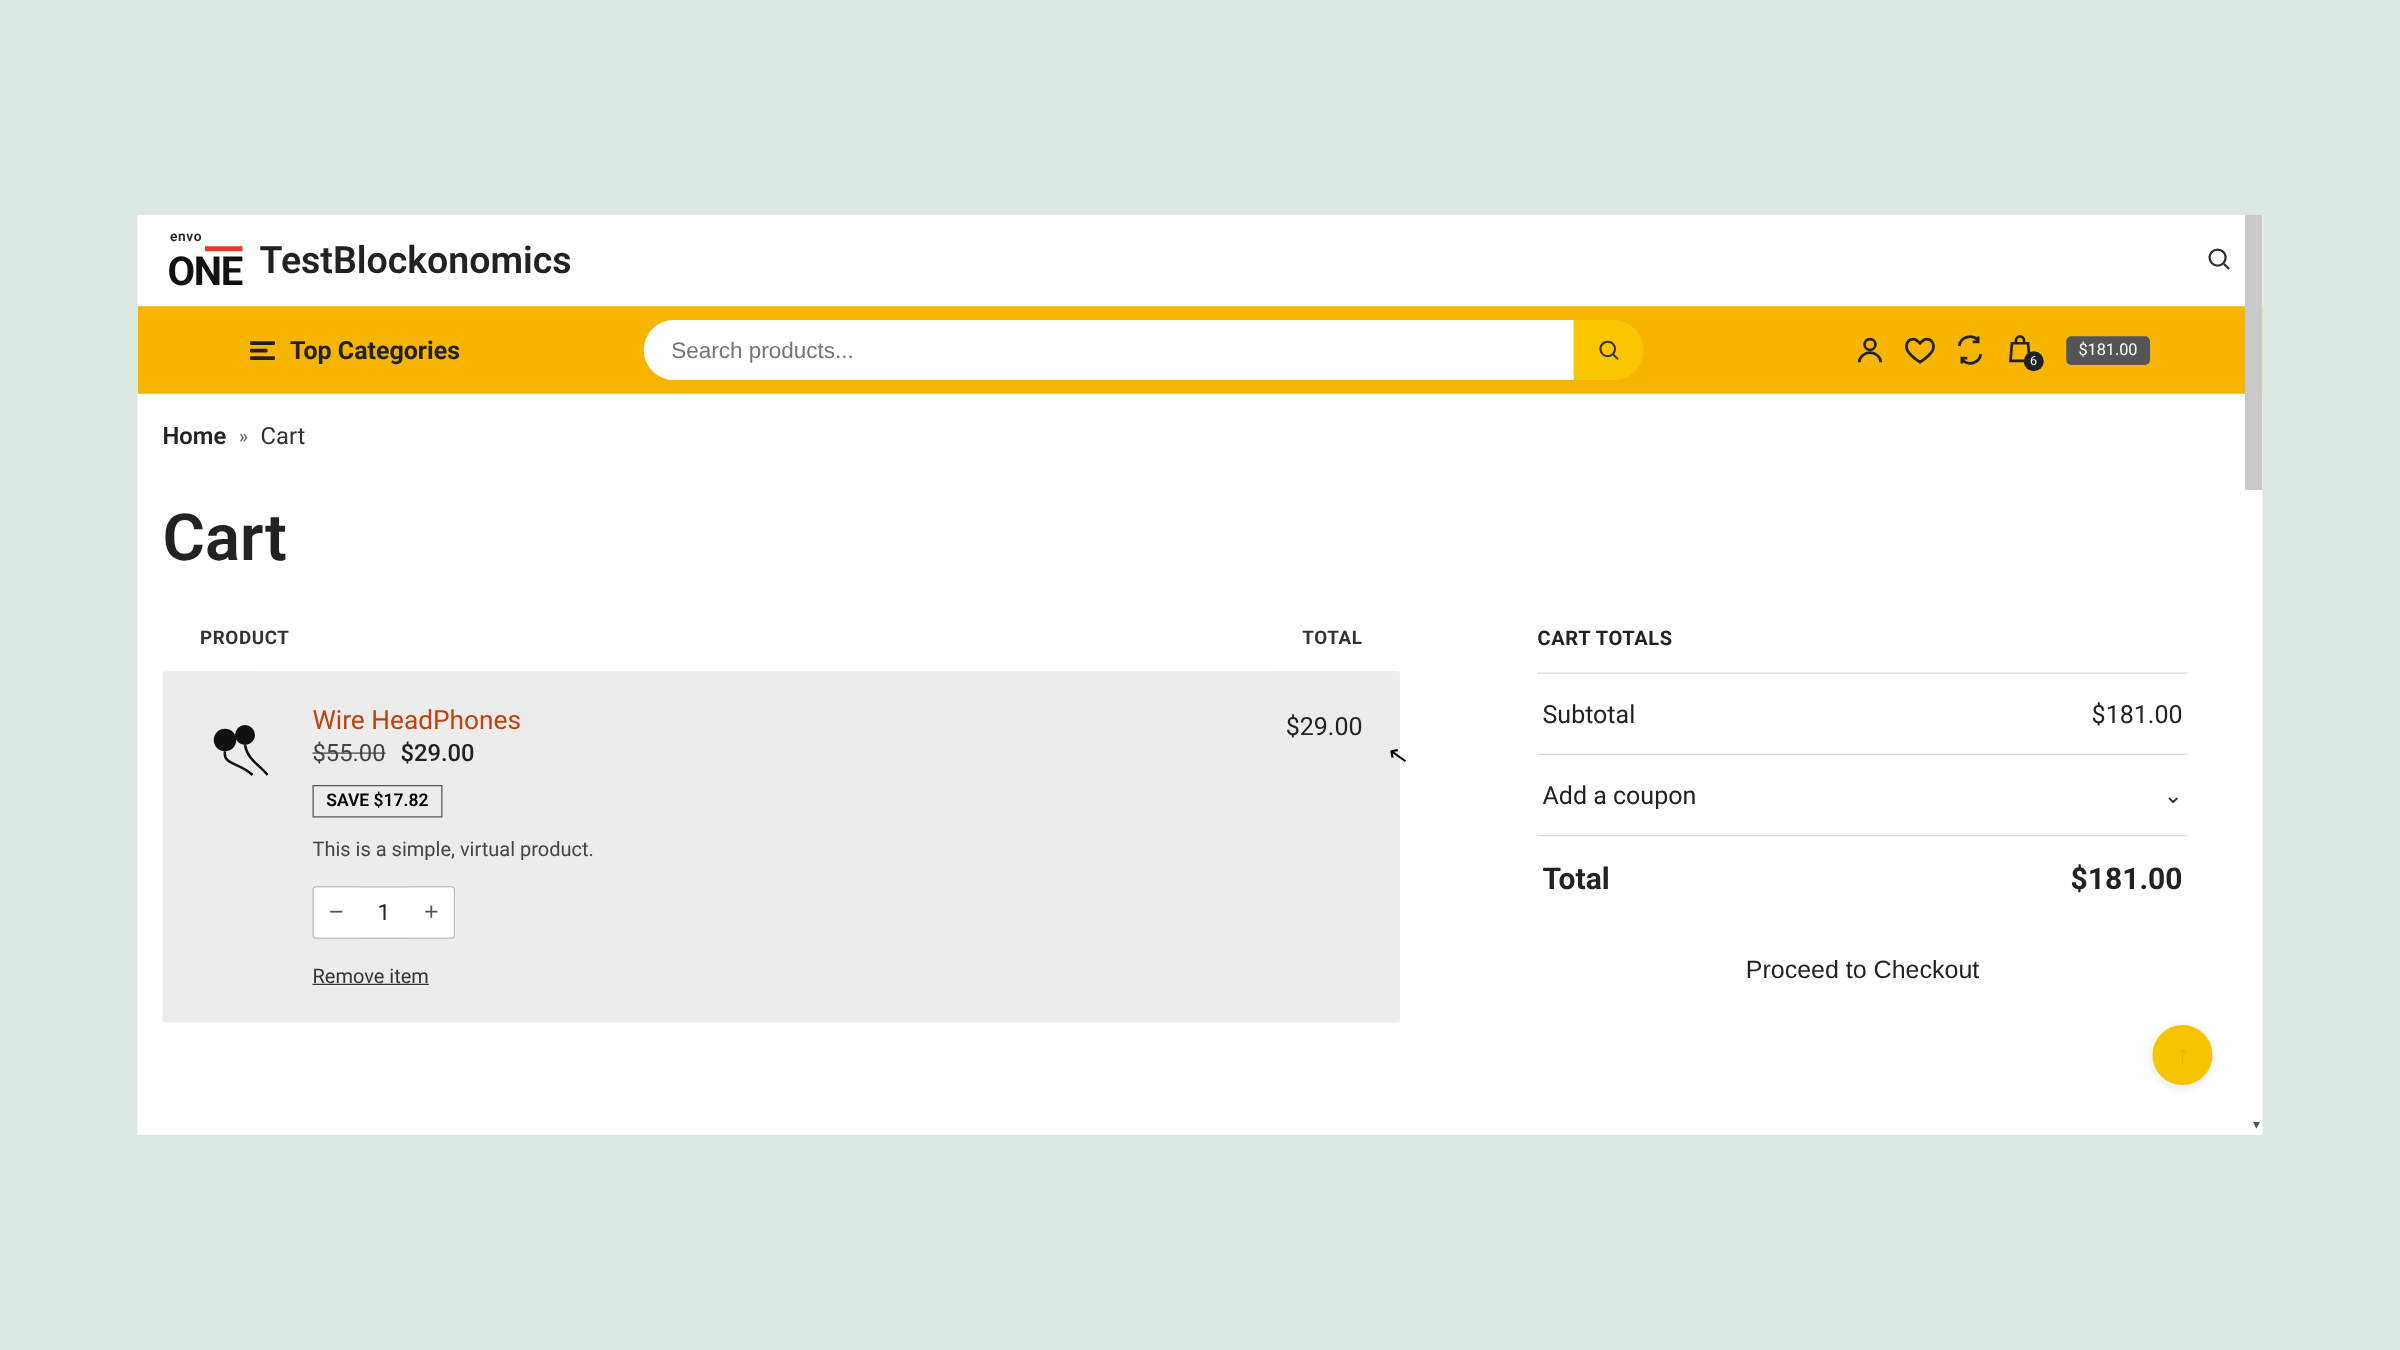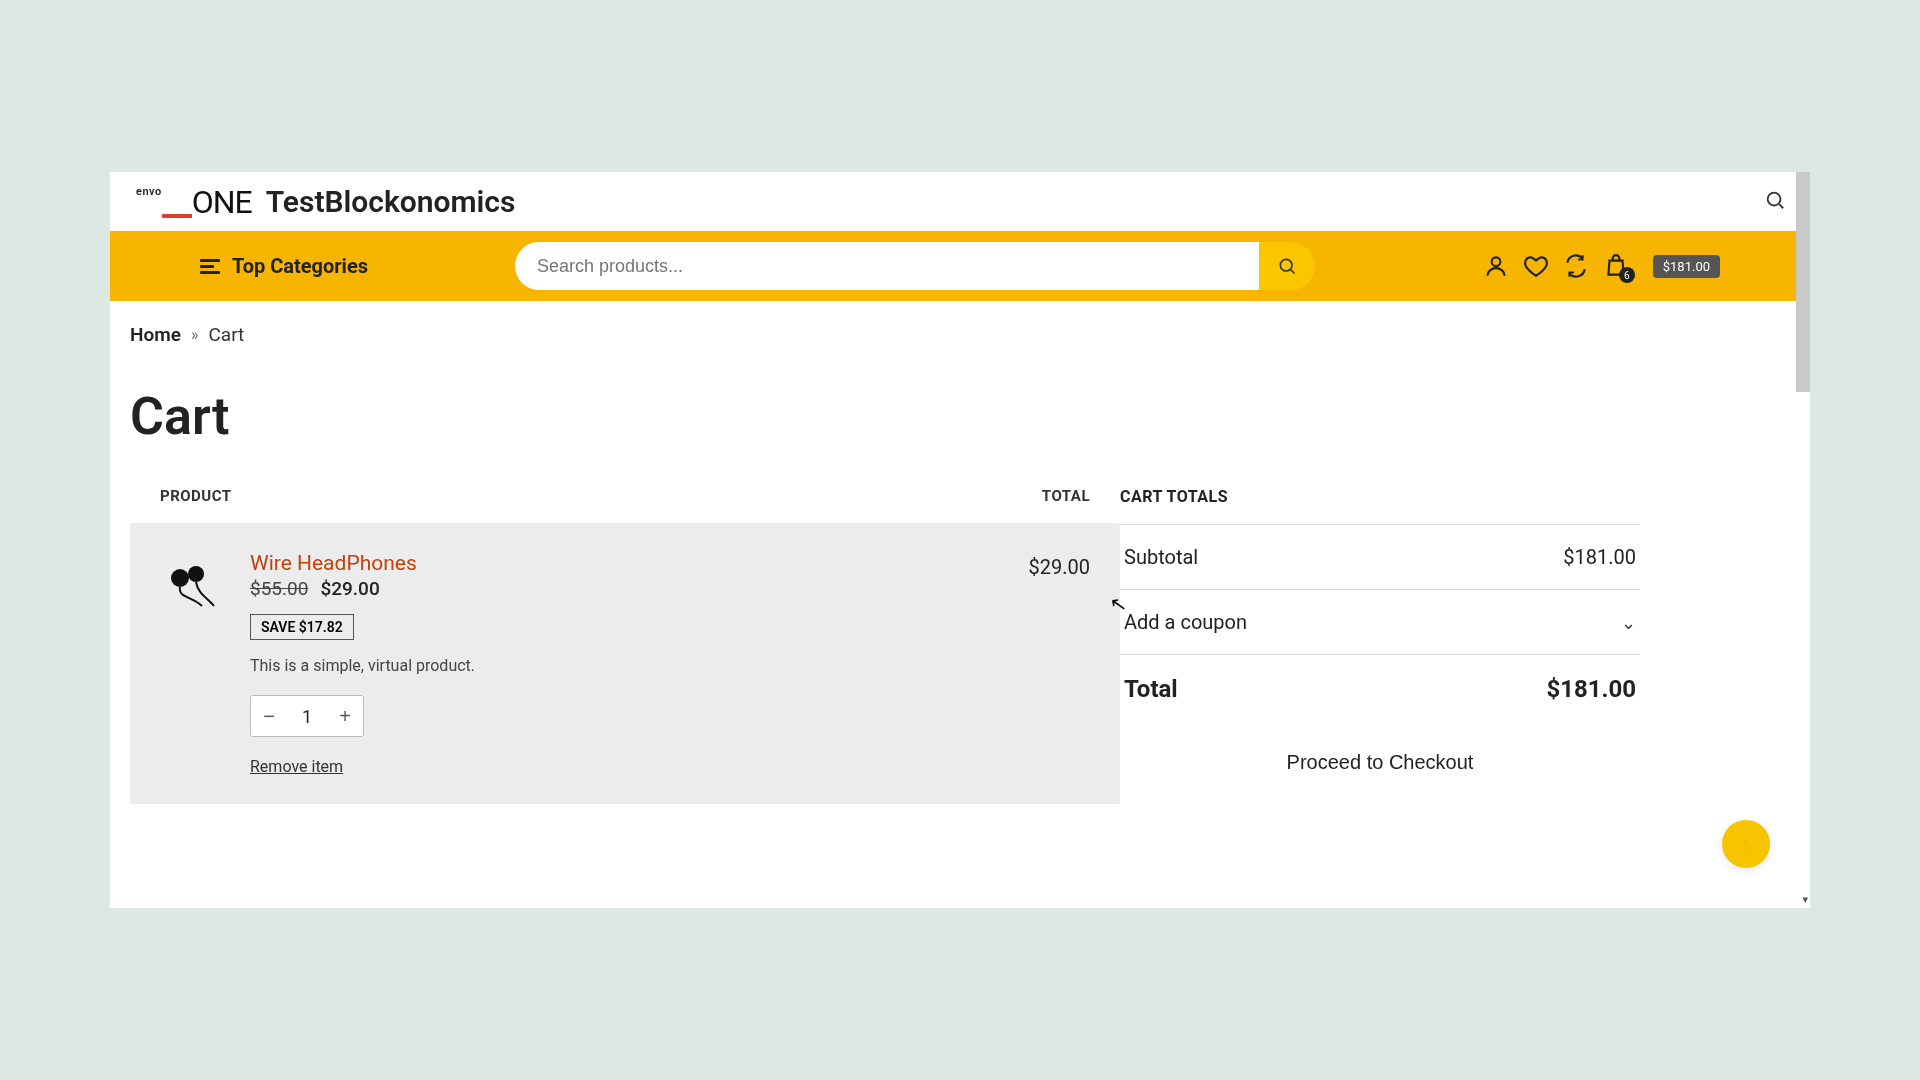--- a/index.html
+++ b/index.html
@@ -28,35 +28,35 @@
     justify-content: space-between;
     background: #fff;
   }
   .brand-wrap {
     display: flex;
     align-items: center;
     gap: 14px;
   }
   .logo-box {
     display: flex;
-    flex-direction: row;
+    flex-direction: column;
     align-items: center;
     line-height: 1;
   }
   .logo-envo {
     font-size: 11px;
     font-weight: 600;
     letter-spacing: 0.5px;
     color: #222;
     align-self: flex-start;
     margin-left: 2px;
   }
   .logo-one {
     font-size: 32px;
-    font-weight: 400;
+    font-weight: 700;
     letter-spacing: -1px;
     color: #111;
     position: relative;
   }
   .logo-bar {
     width: 30px;
     height: 4px;
     background: #e23c2f;
     margin: 0 0 2px 0;
     align-self: flex-end;
@@ -191,20 +191,21 @@
 
   .page-title {
     font-size: 52px;
     font-weight: 600;
     padding: 30px 20px 40px 20px;
     color: #222;
   }
 
   .cols {
     display: flex;
+    gap: 110px;
     padding: 0 20px;
   }
   .left-col { flex: 1; max-width: 990px; }
   .right-col { width: 520px; }
 
   .table-head {
     display:flex;
     justify-content:space-between;
     font-size: 15px;
     font-weight: 700;

